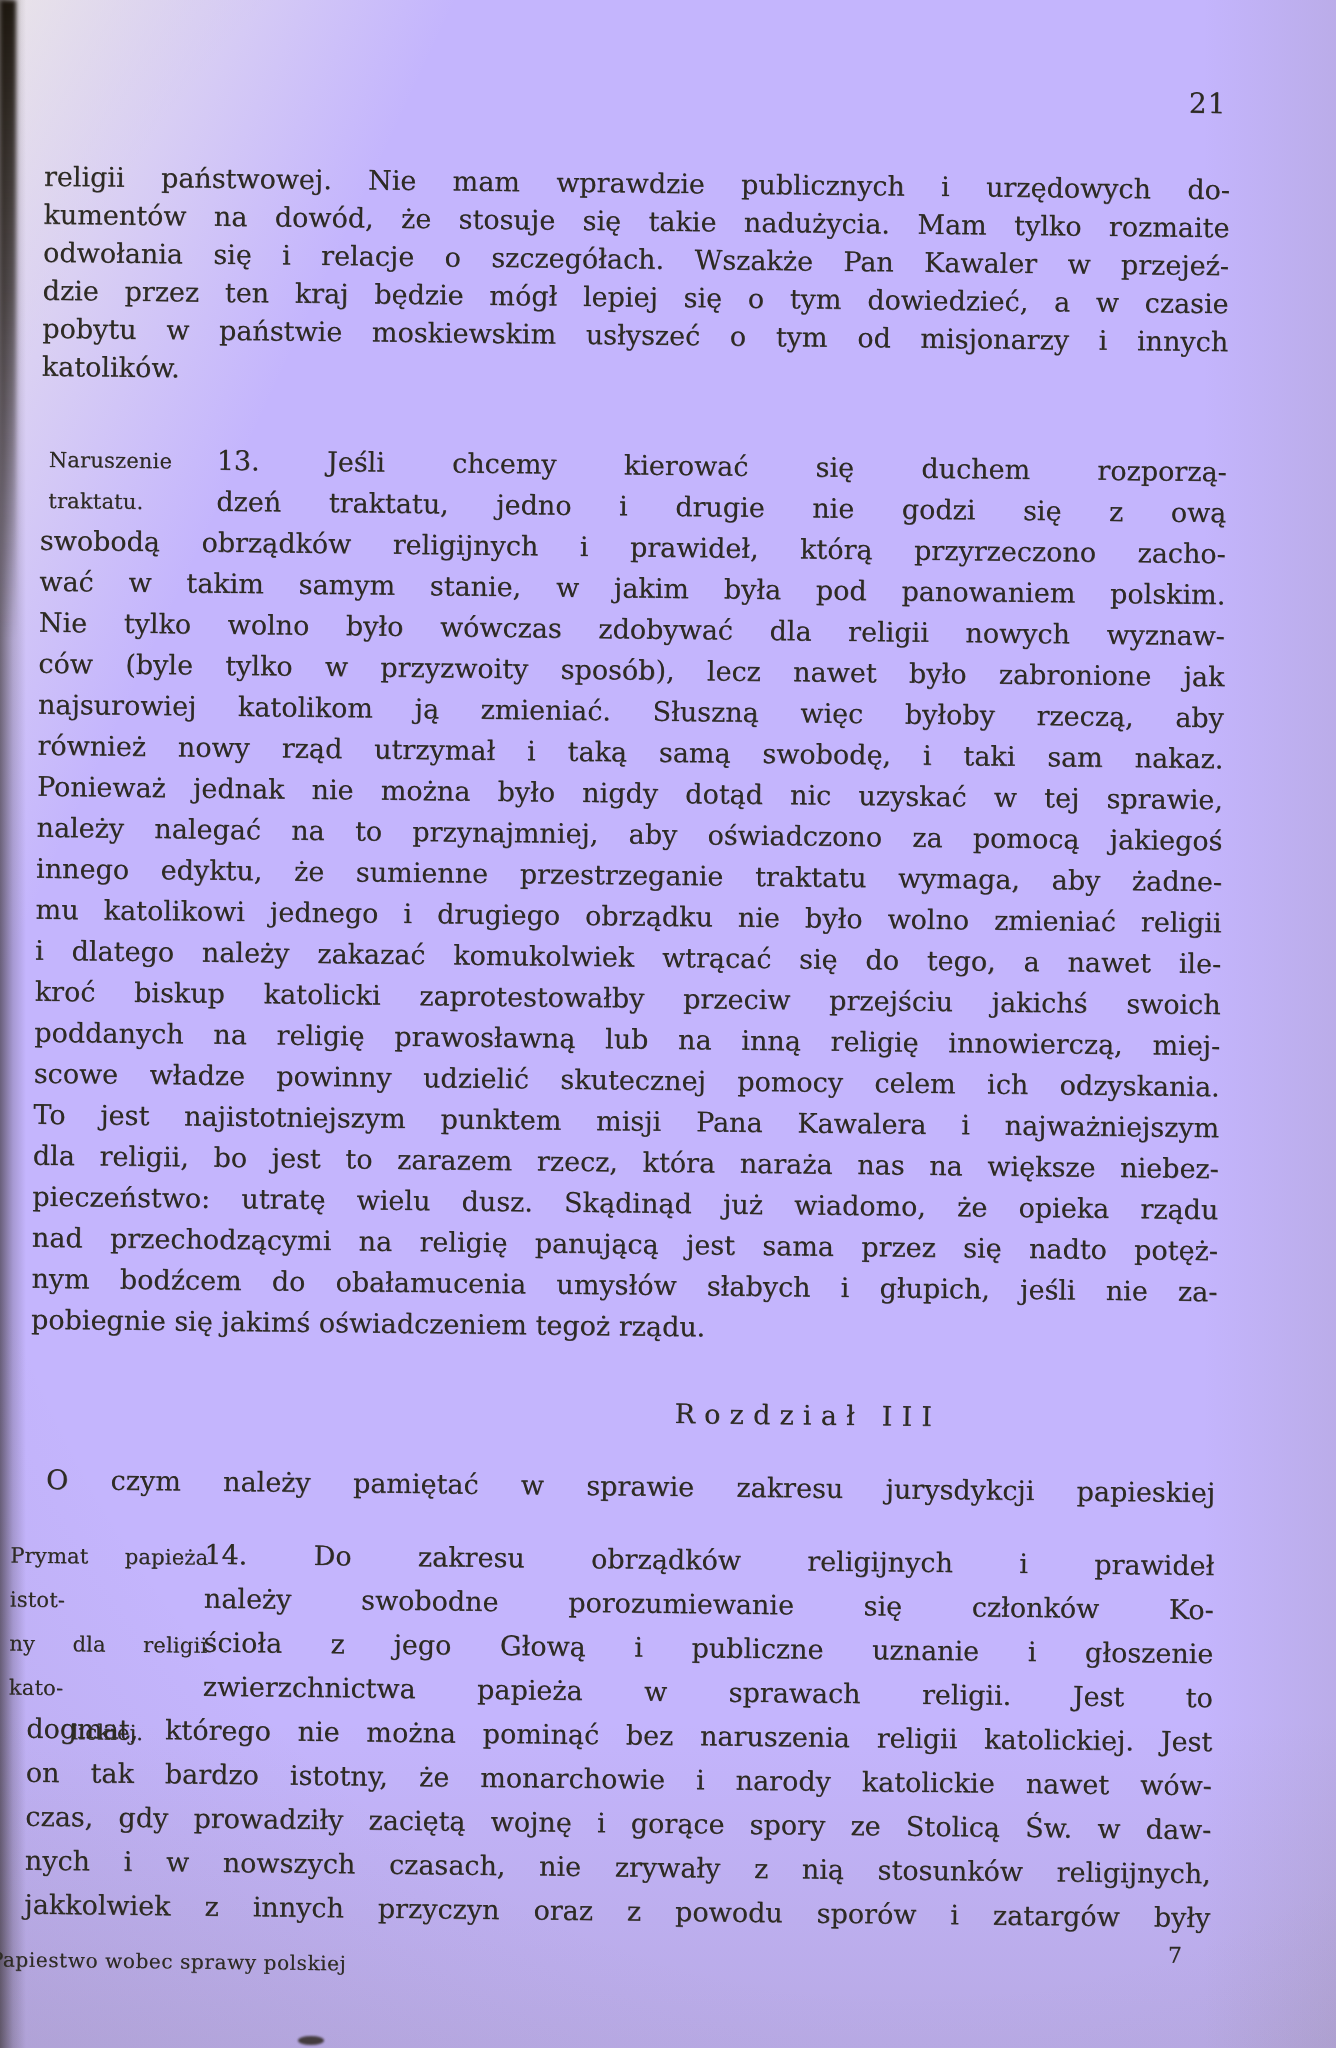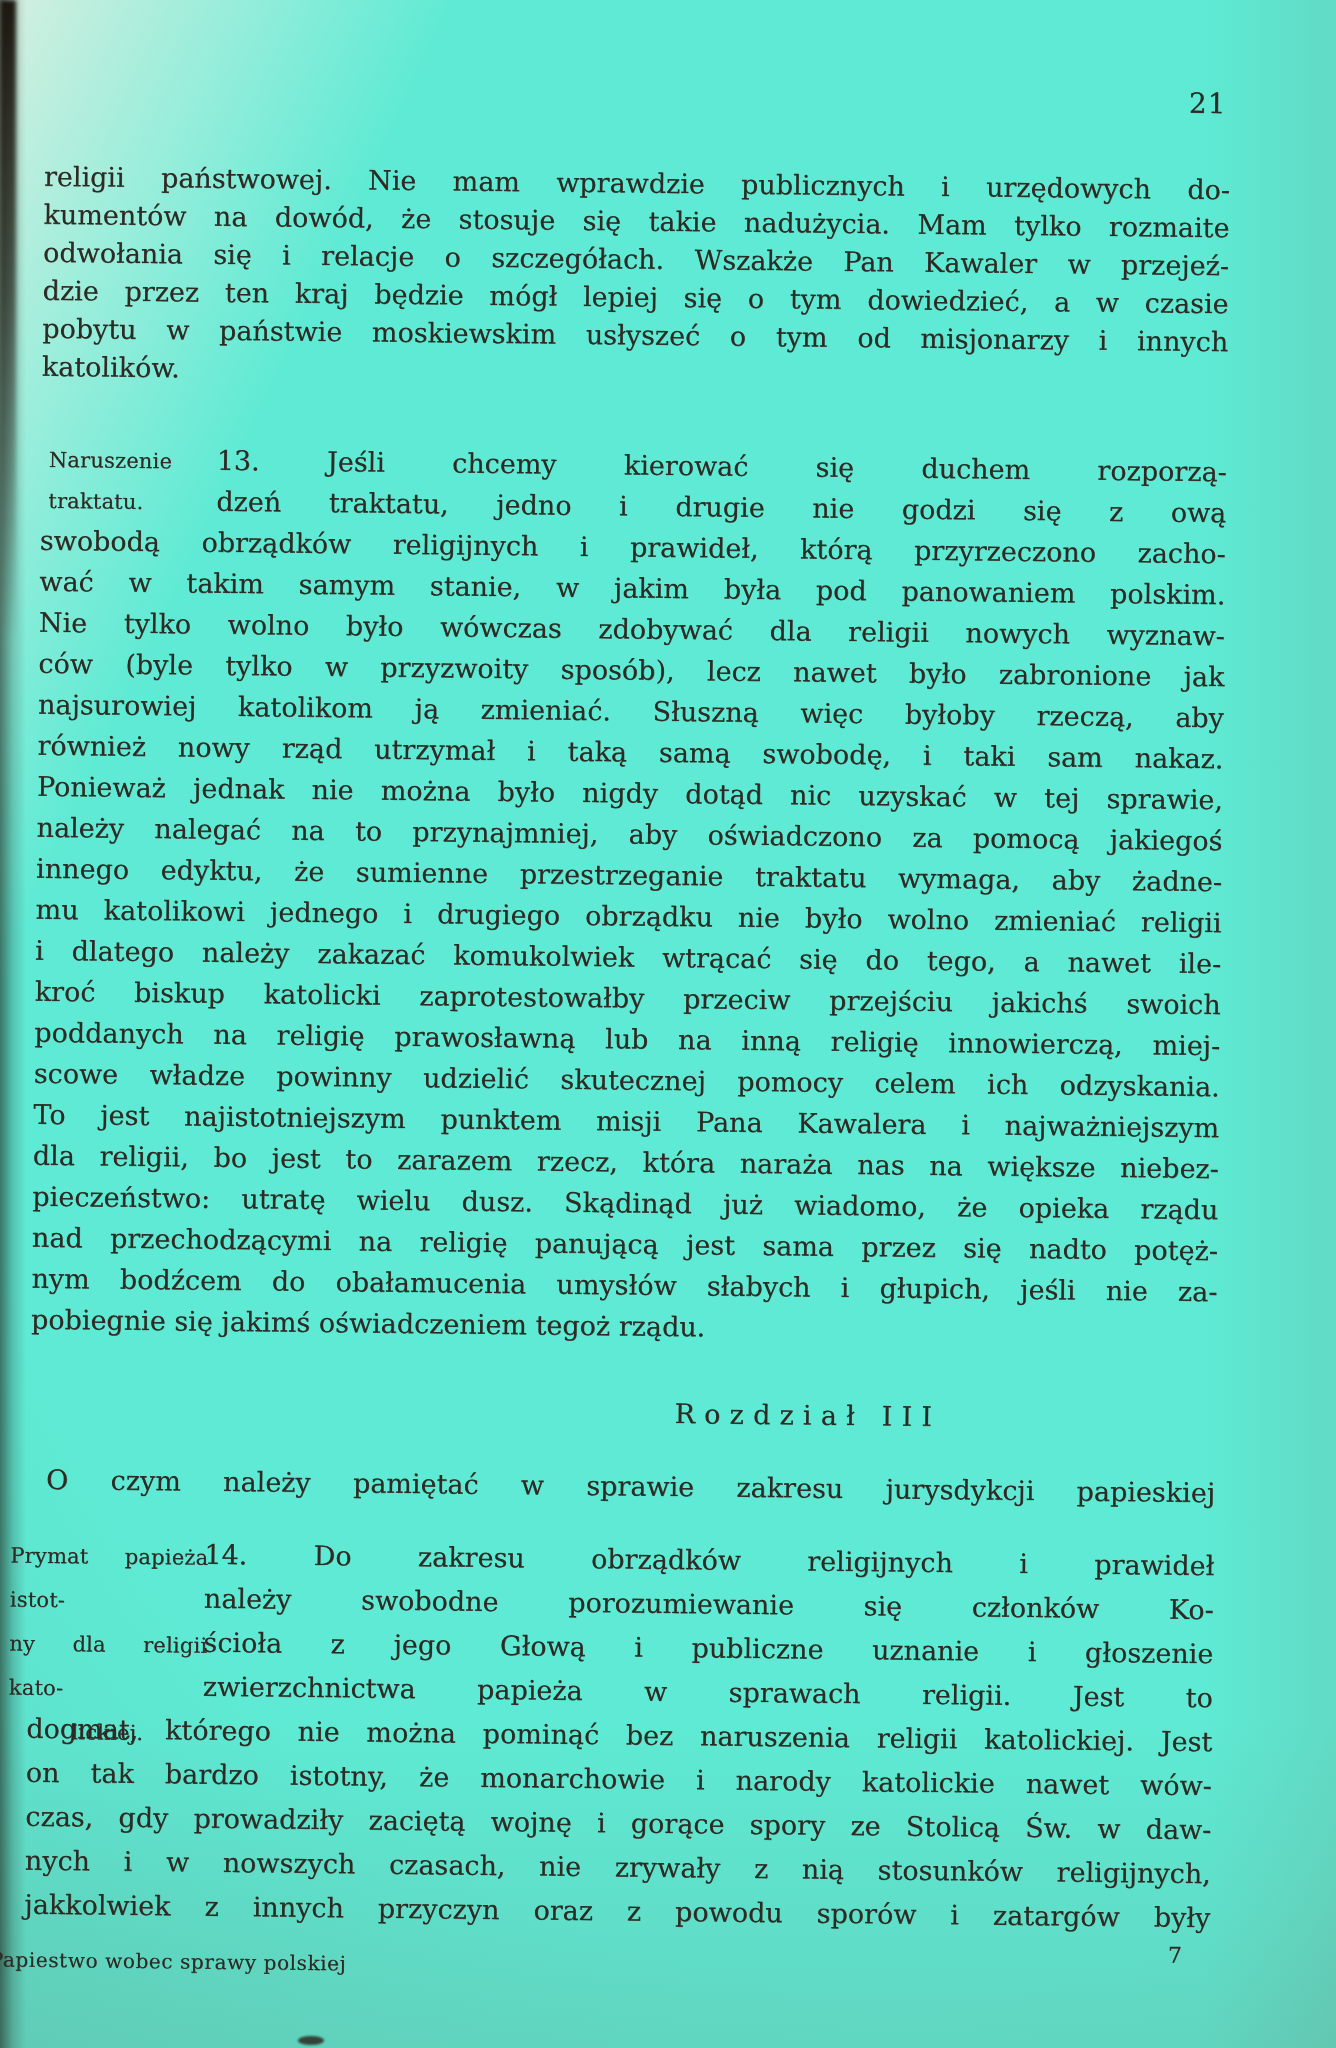--- a/index.html
+++ b/index.html
@@ -1,18 +1,18 @@
 <!DOCTYPE html>
 <html><head>
 <meta charset="utf-8">
 <style>
   html,body { margin:0; padding:0; background:#55514a; }
   .page {
     position:relative; width:1336px; height:2048px; overflow:hidden;
-    background:#5eead4;
+    background:#c4b5fd;
     font-family:"DejaVu Serif","Liberation Serif",serif;
     color:#2e2b24;
   }
   
   .vignette {
     position:absolute; inset:0; pointer-events:none;
     background:
       linear-gradient(115deg, rgba(246,243,230,.78) 0%, rgba(246,243,230,0) 20%),
       linear-gradient(to left, rgba(120,110,88,.12), rgba(0,0,0,0) 10%),
       linear-gradient(to bottom, rgba(0,0,0,0) 84%, rgba(110,100,80,.14) 100%),

